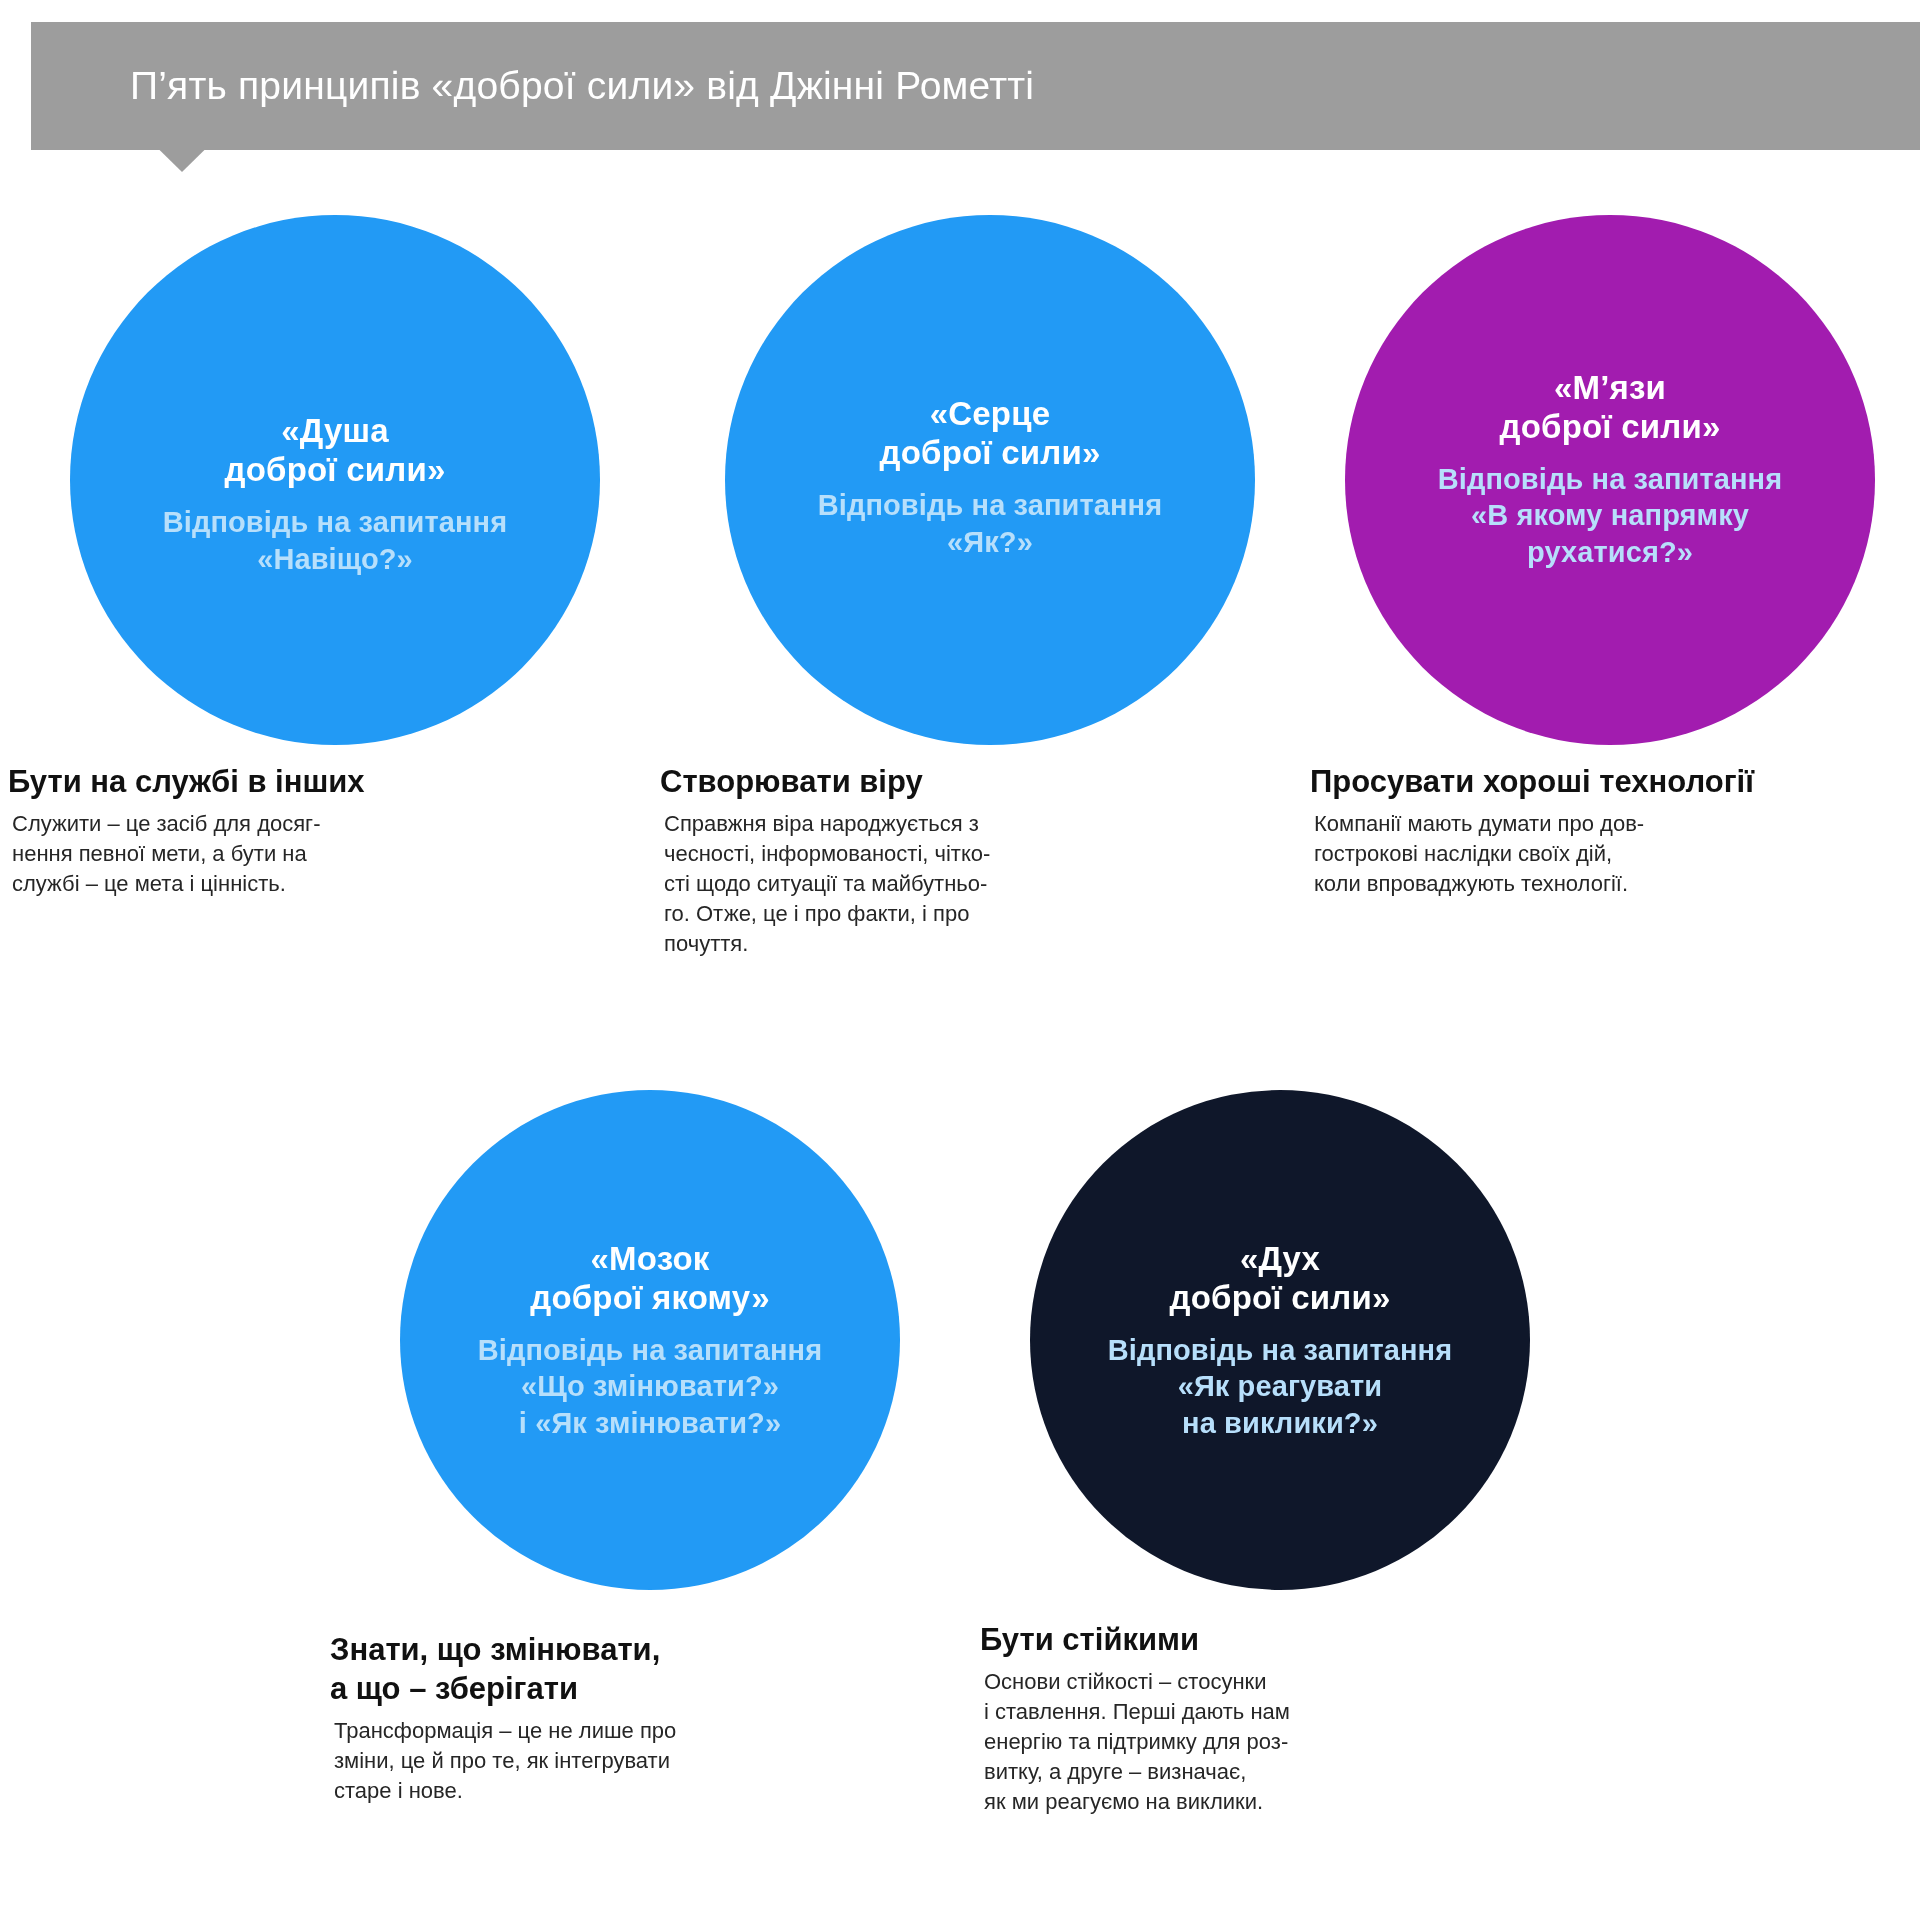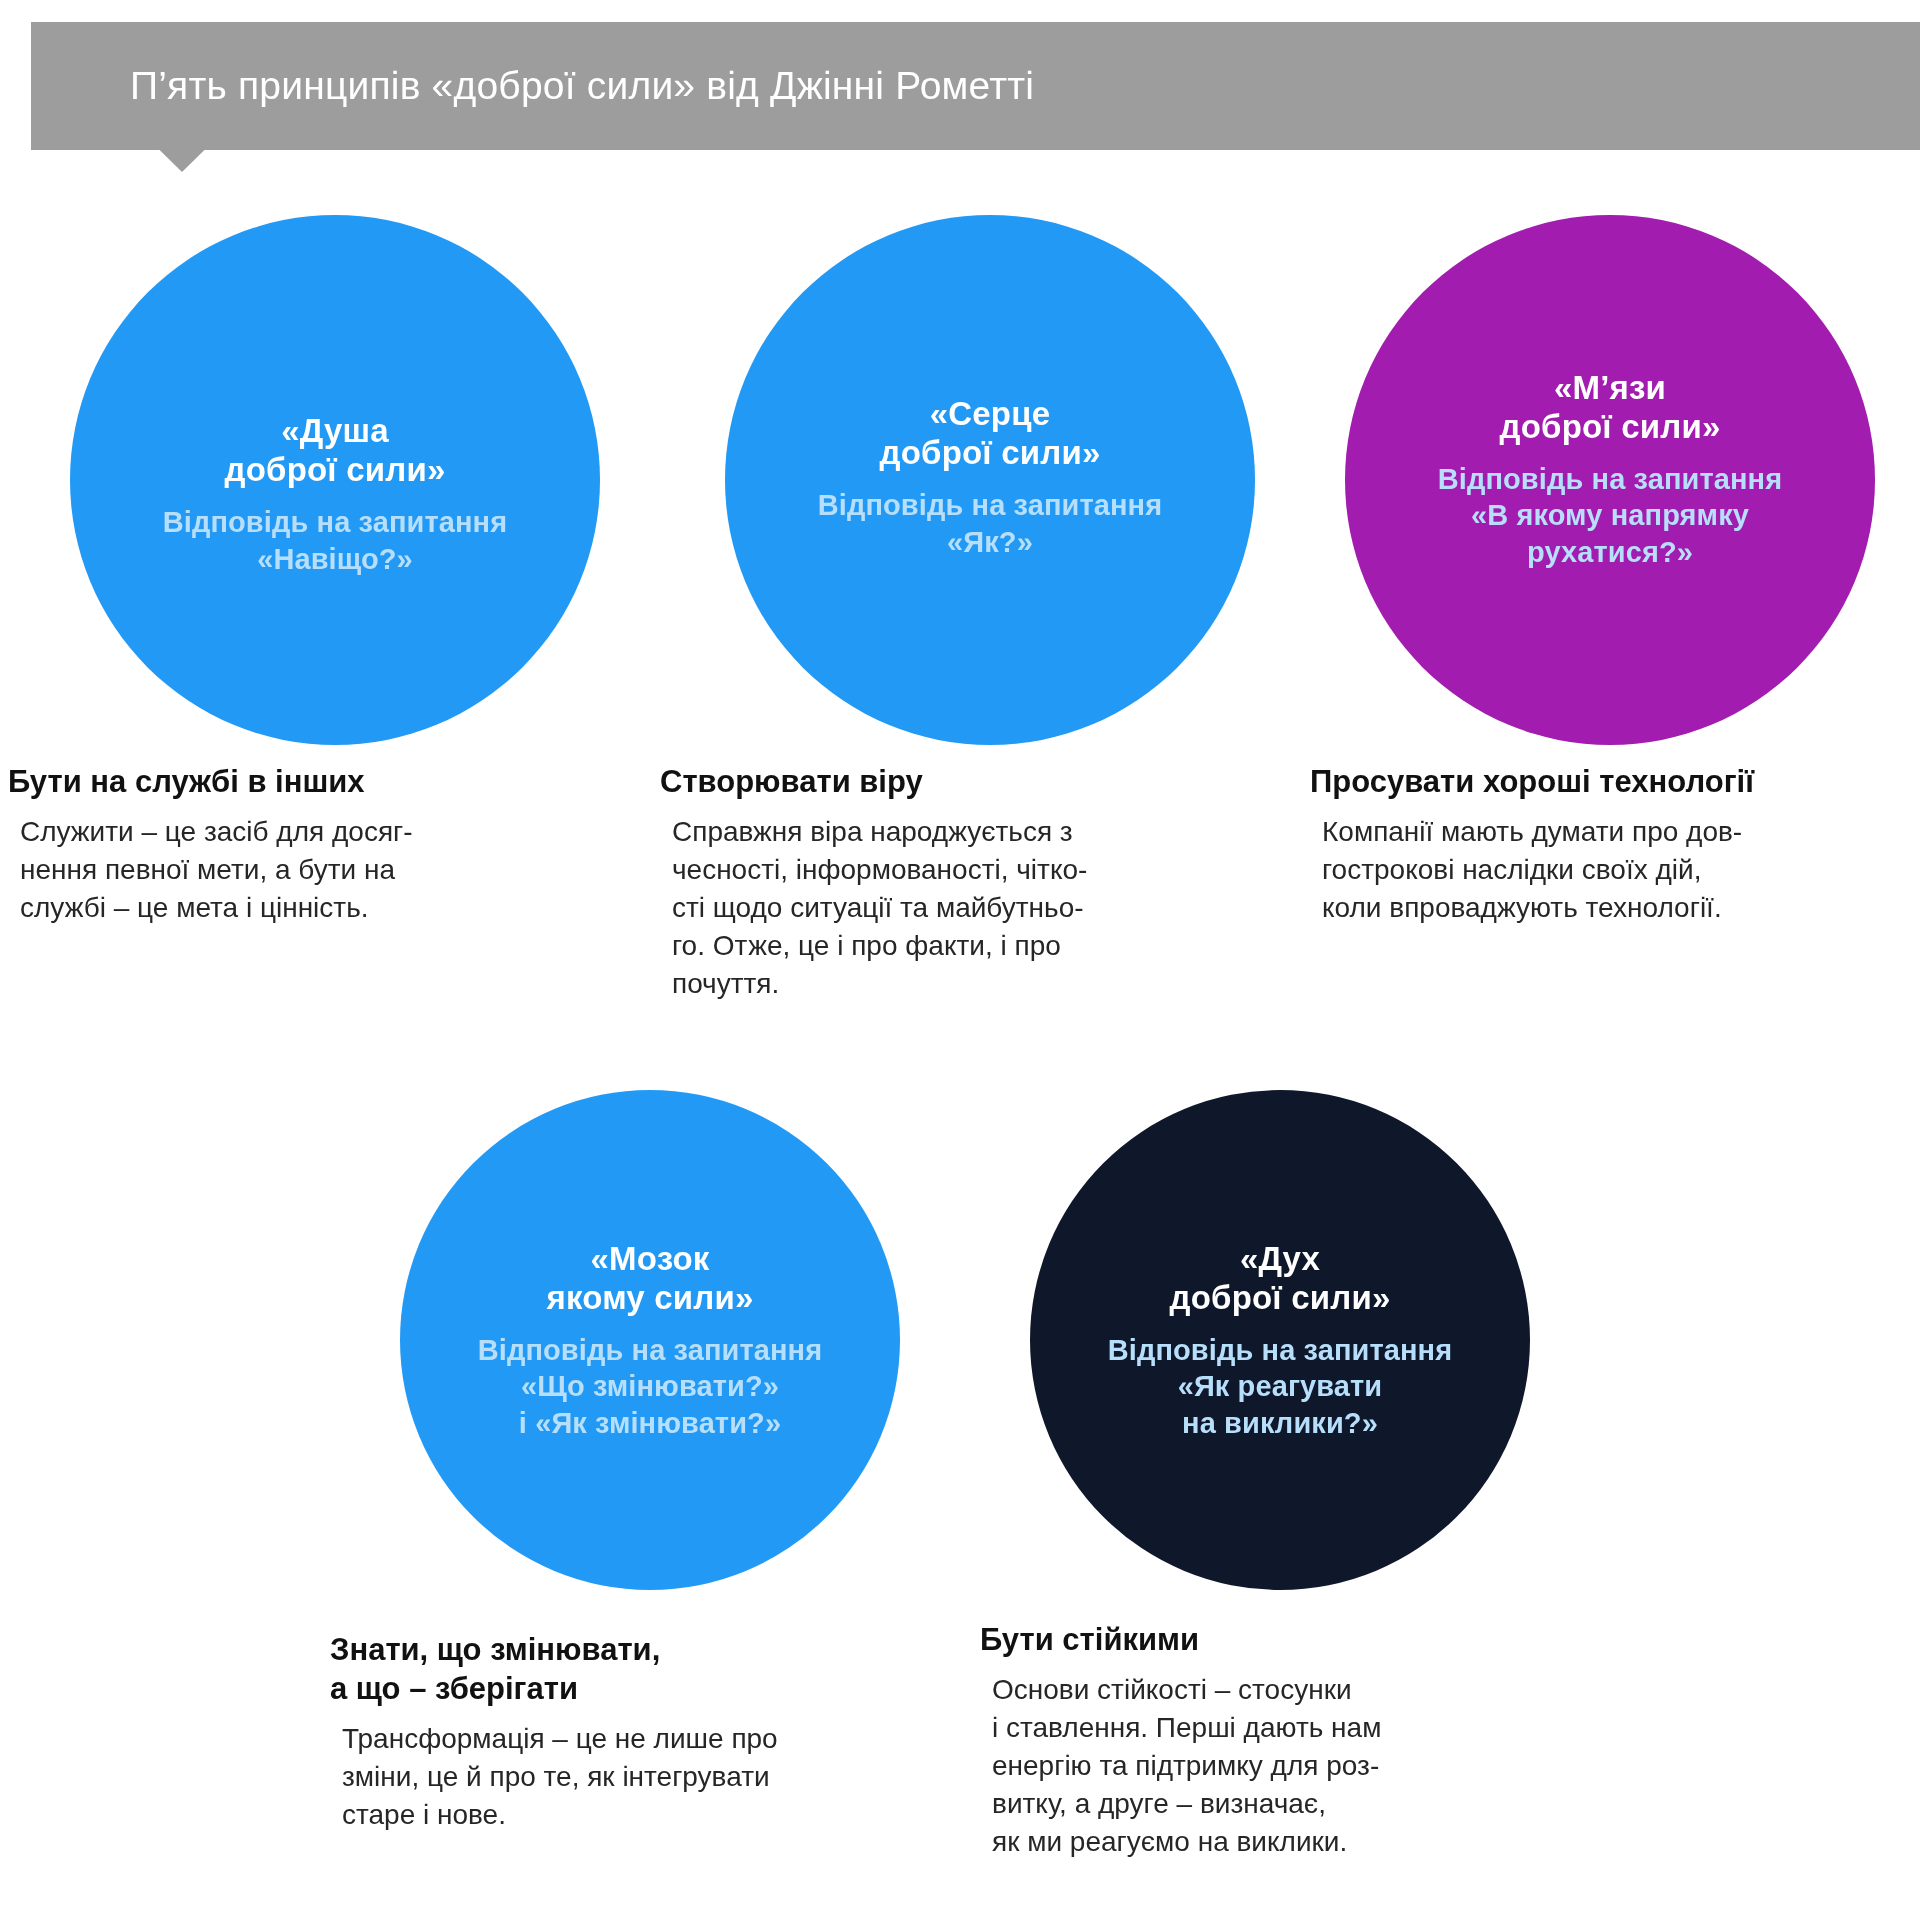--- a/index.html
+++ b/index.html
@@ -84,25 +84,25 @@
   .block-head{
     font-size:31px;
     font-weight:bold;
     color:#111111;
     line-height:1.26;
     margin:0 0 8px 0;
     white-space:pre-line;
     letter-spacing:0px;
   }
   .block-body{
-    font-size:28px;
+    font-size:22px;
     font-weight:400;
     color:#262626;
     line-height:1.36;
-    margin:12px;
+    margin:4px;
     white-space:pre-line;
     letter-spacing:0px;
   }
 
   #block-1{ left:8px;    top:762px;  width:560px; }
   #block-2{ left:660px;  top:762px;  width:590px; }
   #block-3{ left:1310px; top:762px;  width:600px; }
   #block-4{ left:330px;  top:1630px; width:610px; }
   #block-5{ left:980px;  top:1620px; width:580px; }
 </style>
@@ -131,21 +131,21 @@
 <div class="circle" id="circle-3" style="background: #a21caf;">
   <div class="circle-title" style="color: rgb(255, 255, 255);">«М’язи
 доброї сили»</div>
   <div class="circle-sub" style="color: rgb(183, 223, 251);">Відповідь на запитання
 «В якому напрямку
 рухатися?»</div>
 </div>
 
 <div class="circle" id="circle-4" style="background: rgb(34, 154, 245);">
   <div class="circle-title" style="color: rgb(255, 255, 255);">«Мозок
-якому сили»</div>
+доброї якому»</div>
   <div class="circle-sub" style="color: rgb(183, 223, 251);">Відповідь на запитання
 «Що змінювати?»
 і «Як змінювати?»</div>
 </div>
 
 <div class="circle" id="circle-5" style="background: #0f172a;">
   <div class="circle-title" style="color: rgb(255, 255, 255);">«Дух
 доброї сили»</div>
   <div class="circle-sub" style="color: rgb(183, 223, 251);">Відповідь на запитання
 «Як реагувати

